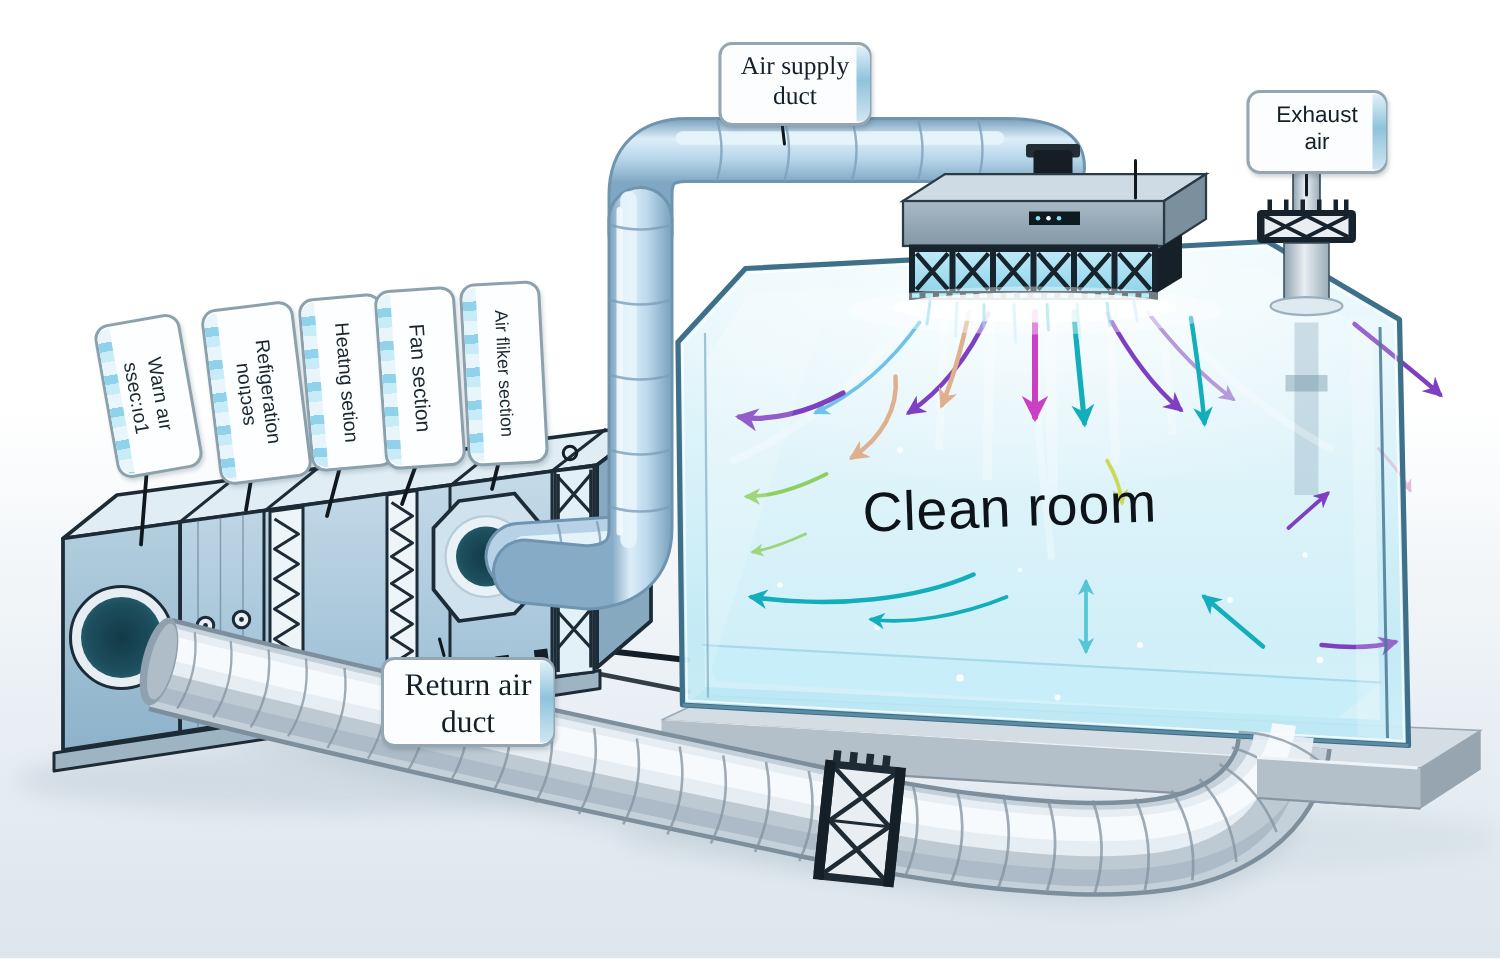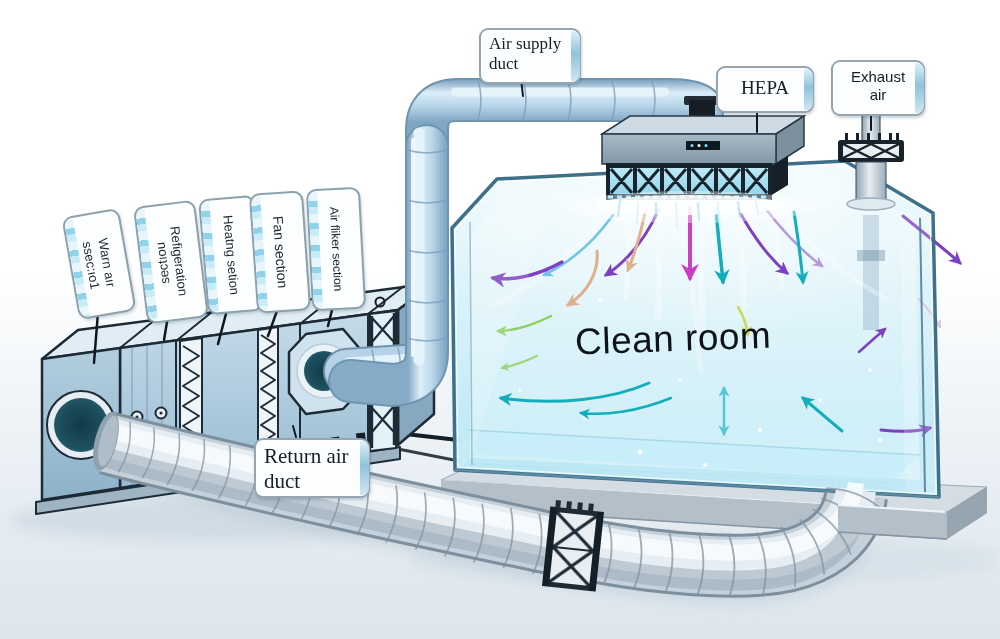--- a/index.html
+++ b/index.html
@@ -12,21 +12,21 @@
     position:relative;width:1000px;height:639px;overflow:hidden;
     background:linear-gradient(180deg,#ffffff 0%,#ffffff 42%,#f5f8fa 56%,#e9eff4 74%,#dde6ed 100%);
   }
   .scene svg{position:absolute;left:0;top:0;z-index:1;}
 
   
   .callout{
     position:absolute;z-index:3;
     background:#fbfdfe;border:2px solid #93a6b2;border-radius:9px;
     box-shadow:inset 0 0 0 1px #ffffff,1px 2px 3px rgba(60,80,95,.25);
-    color:#141f29;padding:4px 8px;line-height:1.18;
+    color:#141f29;padding:4px 8px;line-height:1.18;text-align:center;
   }
   .callout .edge{
     position:absolute;top:1px;right:-1px;width:9px;height:calc(100% - 2px);
     border-radius:0 7px 7px 0;
     background:linear-gradient(180deg,#dff0f8,#8fc3dc 45%,#cfe6f2);
   }
   .serif{font-family:"Liberation Serif",serif;}
   .center{text-align:center;}
 
   
@@ -441,24 +441,20 @@
     <path d="M296,437 L293,426" stroke-width="2"></path>
   </g>
 </svg>
 
   <div class="callout serif" style="left:479px;top:28px;width:82px;height:44px;font-size:17px;">
     <div class="edge"></div>
     <span>Air supply</span><br>
     <span>duct</span>
   </div>
 
-  <div class="callout serif center" style="left:716px;top:66px;width:78px;height:30px;font-size:19px;padding-top:9px;">
-    <div class="edge"></div>
-    <span>HEPA</span>
-  </div>
 
   <div class="callout center" style="left:831px;top:60px;width:74px;height:42px;font-size:15px;padding-top:6px;">
     <div class="edge"></div>
     <span>Exhaust</span><br>
     <span>air</span>
   </div>
 
   <div class="callout serif" style="left:254px;top:438px;width:96px;height:48px;font-size:21px;">
     <div class="edge"></div>
     <span>Return air</span><br>

